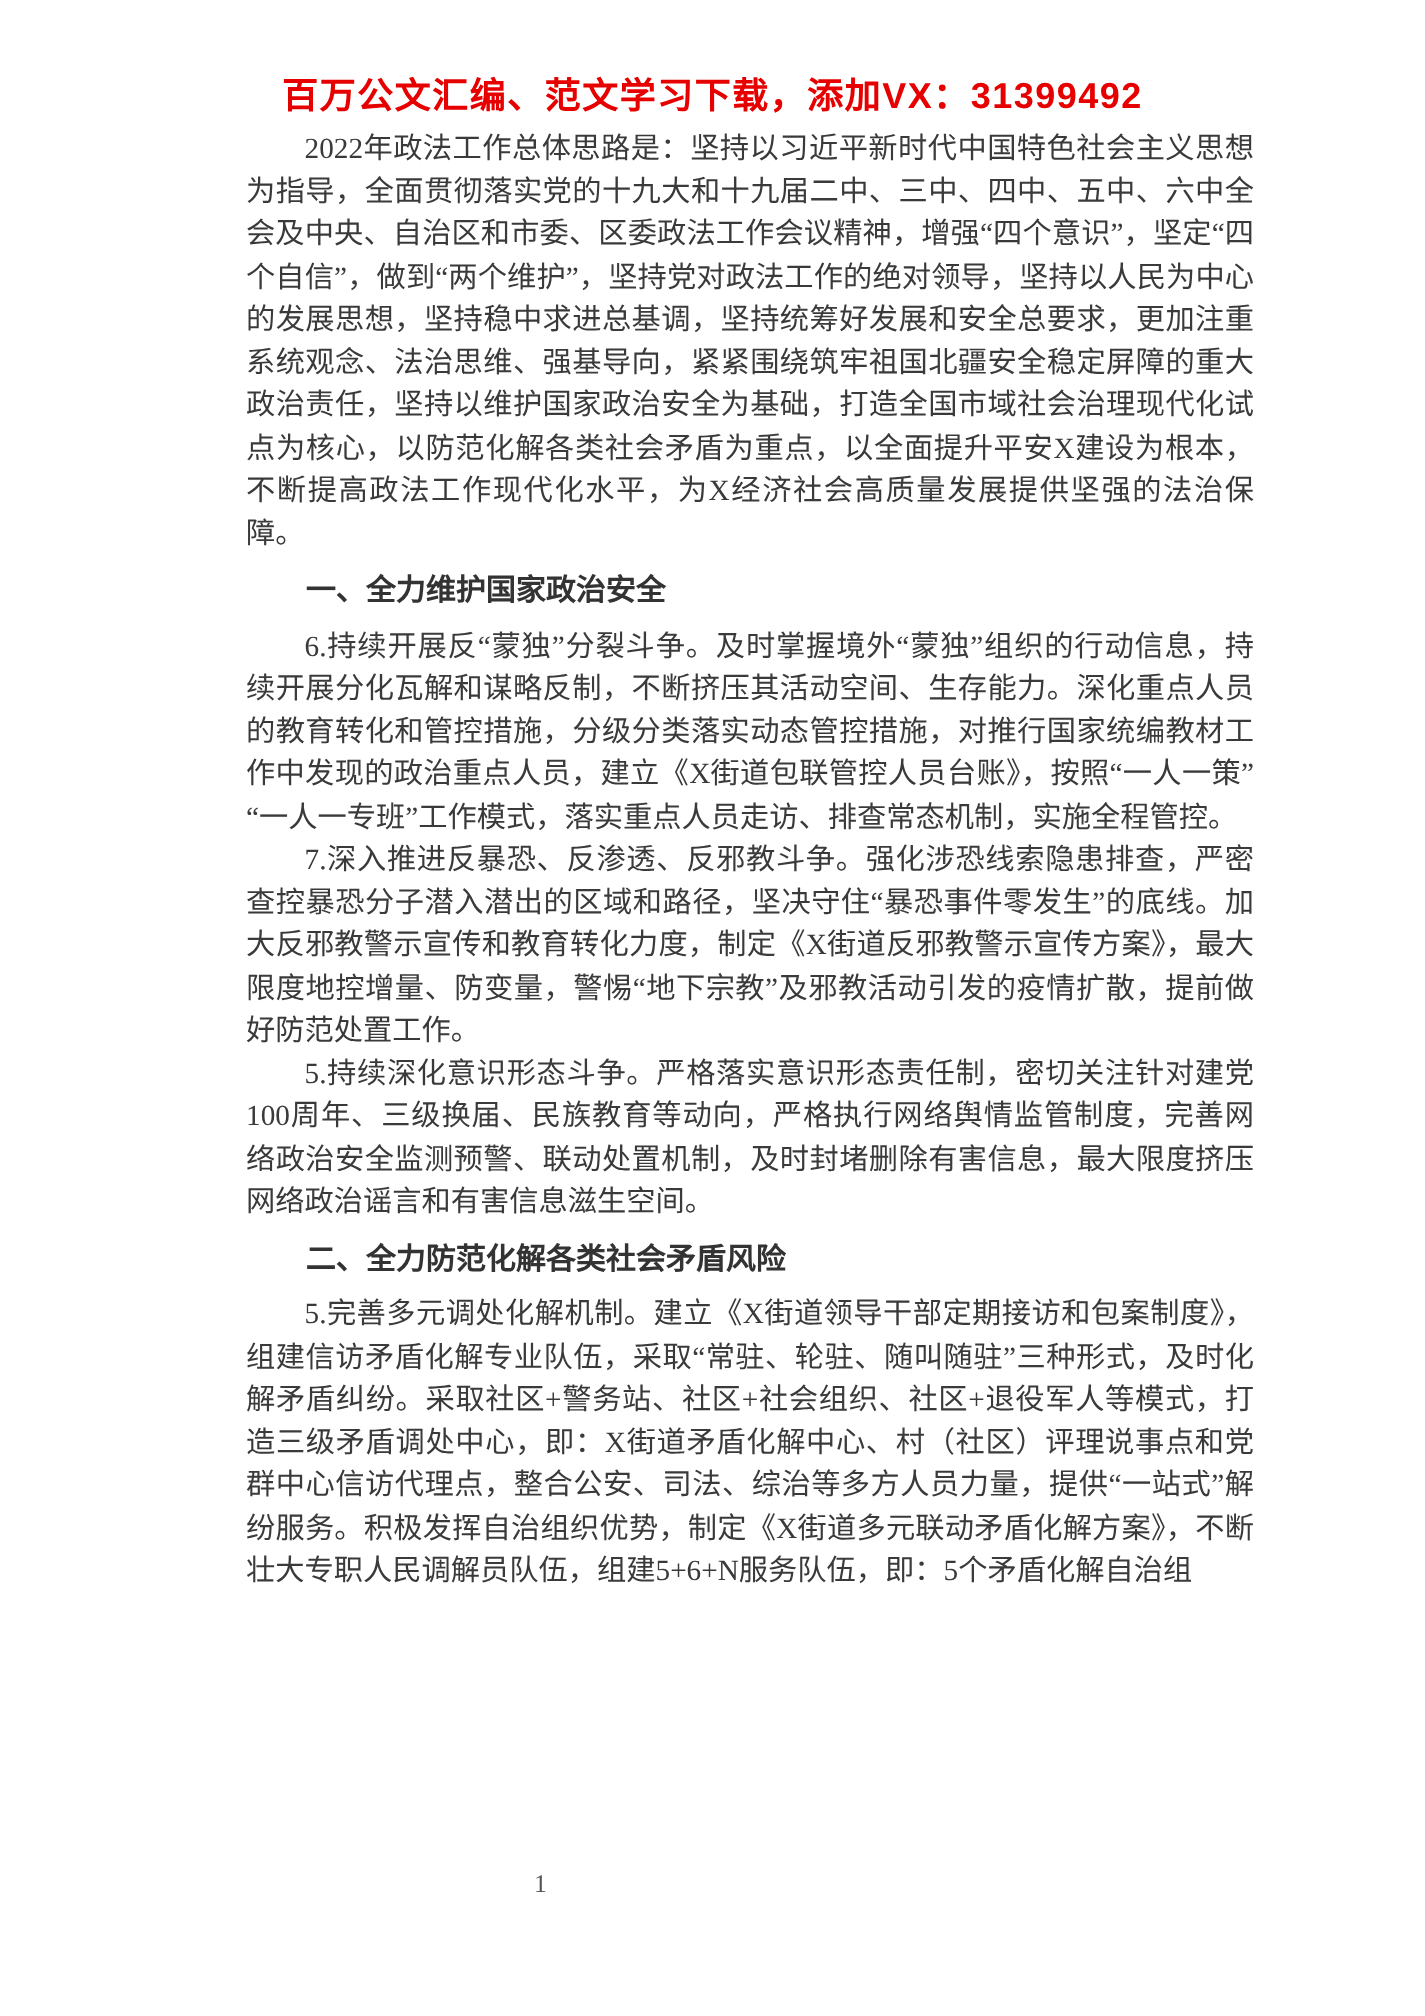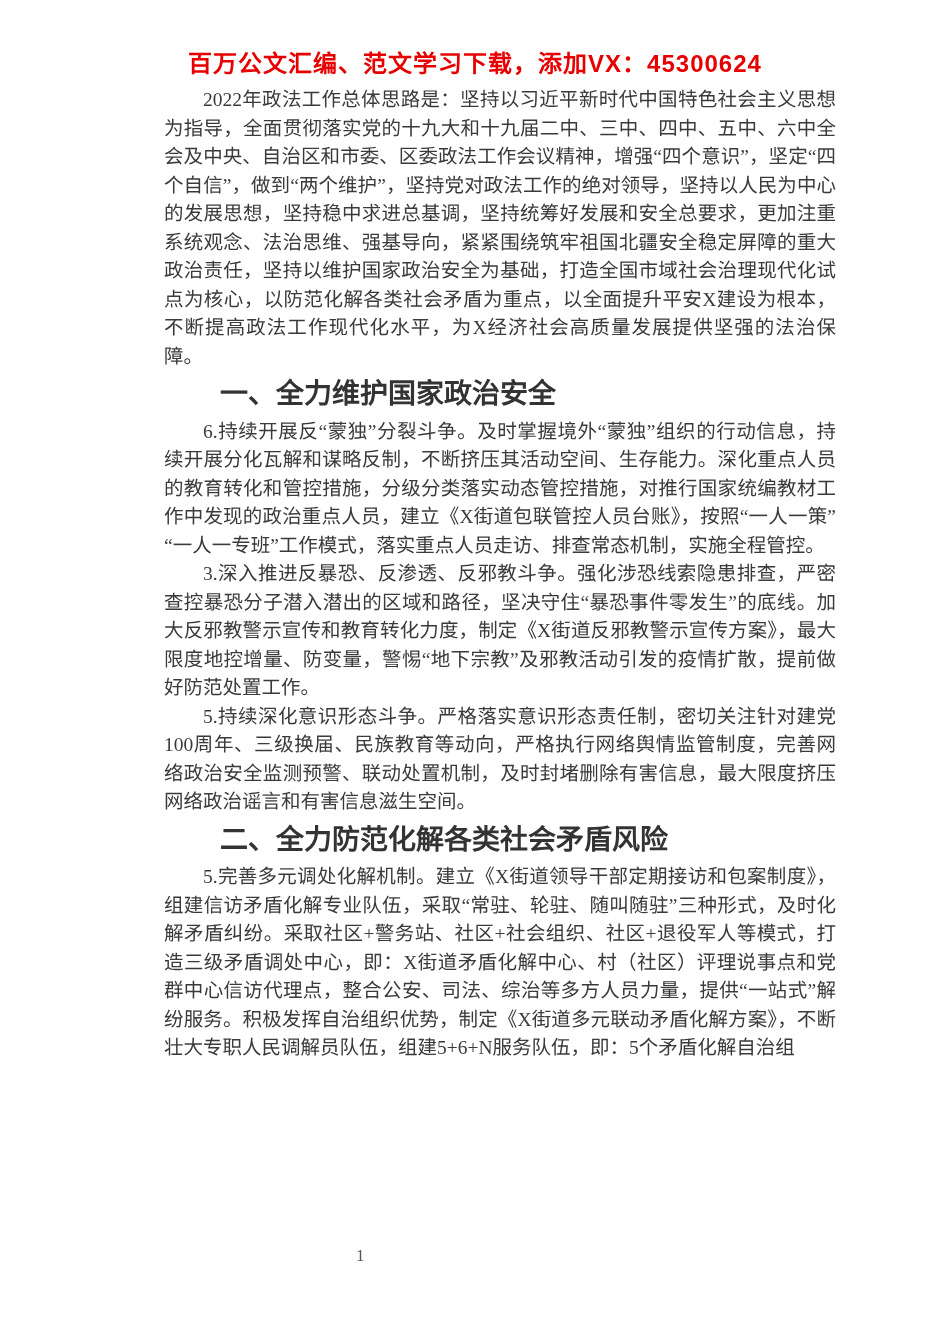--- a/index.html
+++ b/index.html
@@ -41,44 +41,44 @@
   }
   .content p.body {
     margin: 0;
     text-indent: 2em;
   }
   .content p.heading {
     margin: 9px 0;
     text-indent: 2em;
     font-family: "Liberation Sans", "DejaVu Sans", sans-serif;
     font-weight: 700;
-    font-size: 28px;
+    font-size: 20px;
     color: #333333;
   }
   .page-number {
     position: absolute;
     top: 1246px;
     left: 356px;
     font-size: 17px;
     color: #555555;
     font-family: "Liberation Serif", "DejaVu Serif", serif;
   }
 </style>
 </head>
 <body>
 
 <div class="page">
 
-  <div class="promo-header">百万公文汇编、范文学习下载，添加VX：45300624</div>
+  <div class="promo-header">百万公文汇编、范文学习下载，添加VX：31399492</div>
 
   <div class="content">
     <p class="body">2022年政法工作总体思路是：坚持以习近平新时代中国特色社会主义思想为指导，全面贯彻落实党的十九大和十九届二中、三中、四中、五中、六中全会及中央、自治区和市委、区委政法工作会议精神，增强“四个意识”，坚定“四个自信”，做到“两个维护”，坚持党对政法工作的绝对领导，坚持以人民为中心的发展思想，坚持稳中求进总基调，坚持统筹好发展和安全总要求，更加注重系统观念、法治思维、强基导向，紧紧围绕筑牢祖国北疆安全稳定屏障的重大政治责任，坚持以维护国家政治安全为基础，打造全国市域社会治理现代化试点为核心，以防范化解各类社会矛盾为重点，以全面提升平安X建设为根本，不断提高政法工作现代化水平，为X经济社会高质量发展提供坚强的法治保障。</p>
     <p class="heading">一、全力维护国家政治安全</p>
     <p class="body">6.持续开展反“蒙独”分裂斗争。及时掌握境外“蒙独”组织的行动信息，持续开展分化瓦解和谋略反制，不断挤压其活动空间、生存能力。深化重点人员的教育转化和管控措施，分级分类落实动态管控措施，对推行国家统编教材工作中发现的政治重点人员，建立《X街道包联管控人员台账》，按照“一人一策”“一人一专班”工作模式，落实重点人员走访、排查常态机制，实施全程管控。</p>
-    <p class="body">3.深入推进反暴恐、反渗透、反邪教斗争。强化涉恐线索隐患排查，严密查控暴恐分子潜入潜出的区域和路径，坚决守住“暴恐事件零发生”的底线。加大反邪教警示宣传和教育转化力度，制定《X街道反邪教警示宣传方案》，最大限度地控增量、防变量，警惕“地下宗教”及邪教活动引发的疫情扩散，提前做好防范处置工作。</p>
+    <p class="body">7.深入推进反暴恐、反渗透、反邪教斗争。强化涉恐线索隐患排查，严密查控暴恐分子潜入潜出的区域和路径，坚决守住“暴恐事件零发生”的底线。加大反邪教警示宣传和教育转化力度，制定《X街道反邪教警示宣传方案》，最大限度地控增量、防变量，警惕“地下宗教”及邪教活动引发的疫情扩散，提前做好防范处置工作。</p>
     <p class="body">5.持续深化意识形态斗争。严格落实意识形态责任制，密切关注针对建党100周年、三级换届、民族教育等动向，严格执行网络舆情监管制度，完善网络政治安全监测预警、联动处置机制，及时封堵删除有害信息，最大限度挤压网络政治谣言和有害信息滋生空间。</p>
     <p class="heading">二、全力防范化解各类社会矛盾风险</p>
     <p class="body">5.完善多元调处化解机制。建立《X街道领导干部定期接访和包案制度》，组建信访矛盾化解专业队伍，采取“常驻、轮驻、随叫随驻”三种形式，及时化解矛盾纠纷。采取社区+警务站、社区+社会组织、社区+退役军人等模式，打造三级矛盾调处中心，即：X街道矛盾化解中心、村（社区）评理说事点和党群中心信访代理点，整合公安、司法、综治等多方人员力量，提供“一站式”解纷服务。积极发挥自治组织优势，制定《X街道多元联动矛盾化解方案》，不断壮大专职人民调解员队伍，组建5+6+N服务队伍，即：5个矛盾化解自治组</p>
   </div>
 
   <div class="page-number">1</div>
 
 </div>
 
 </body></html>

